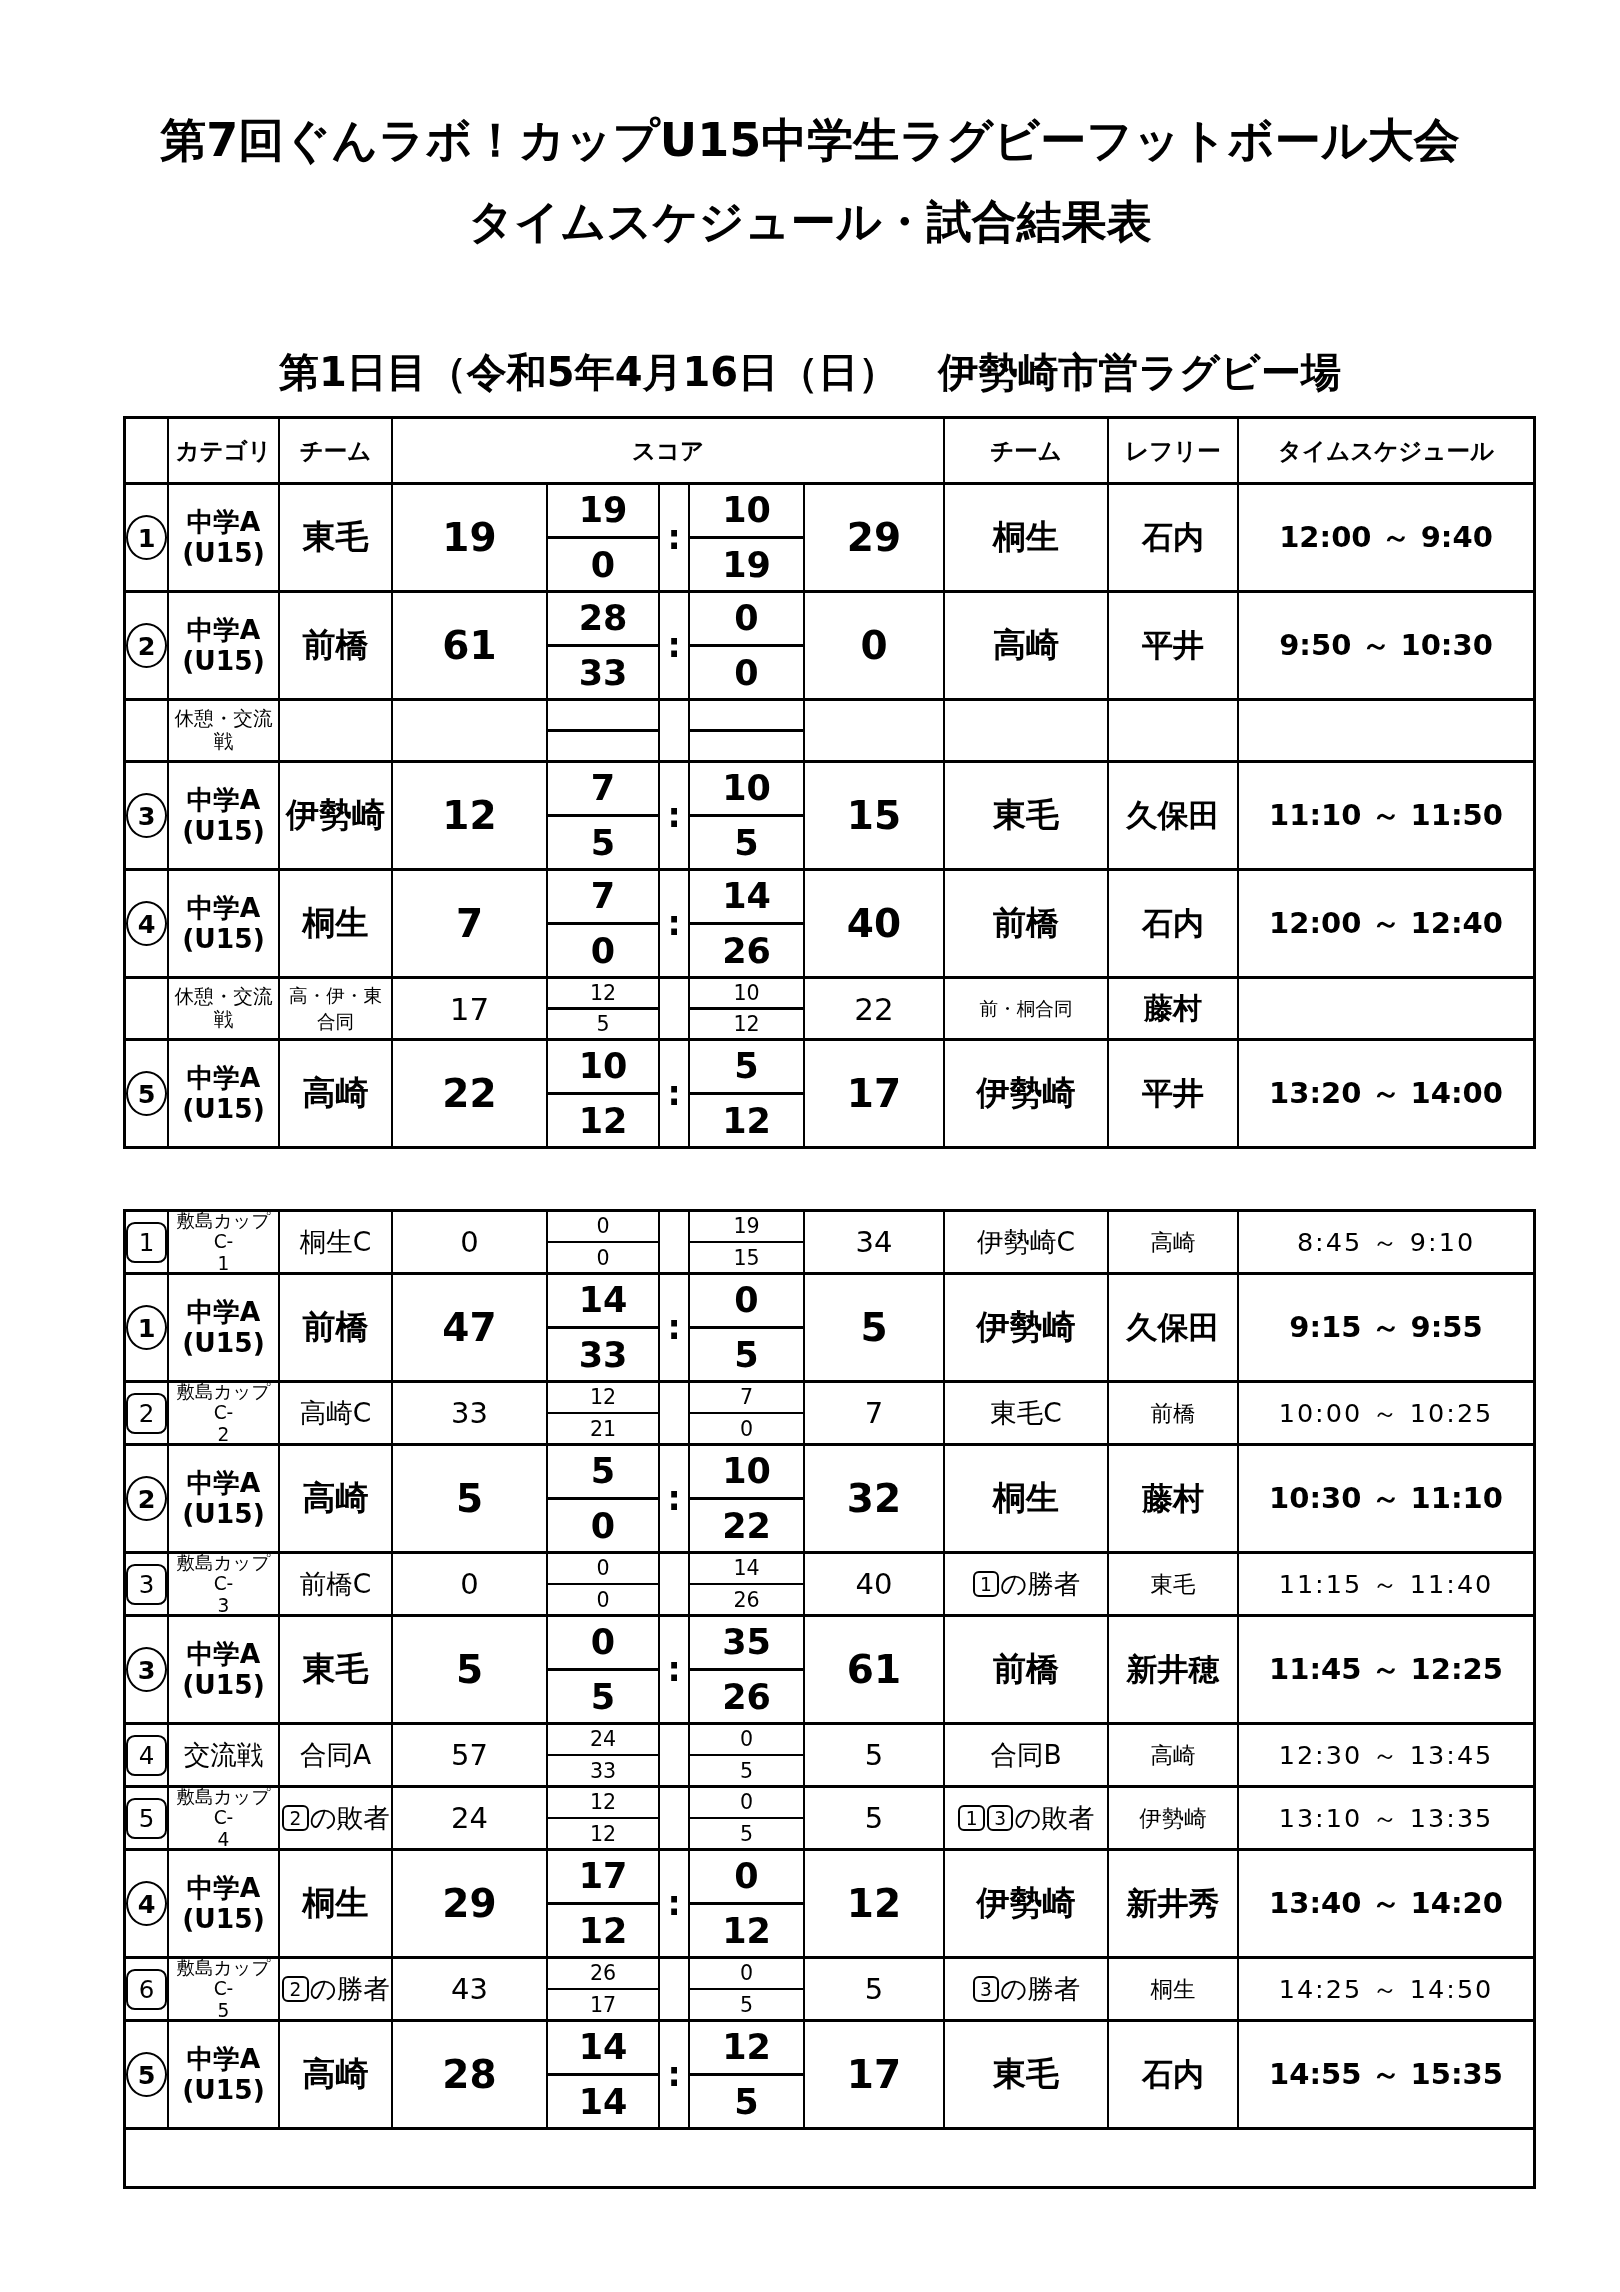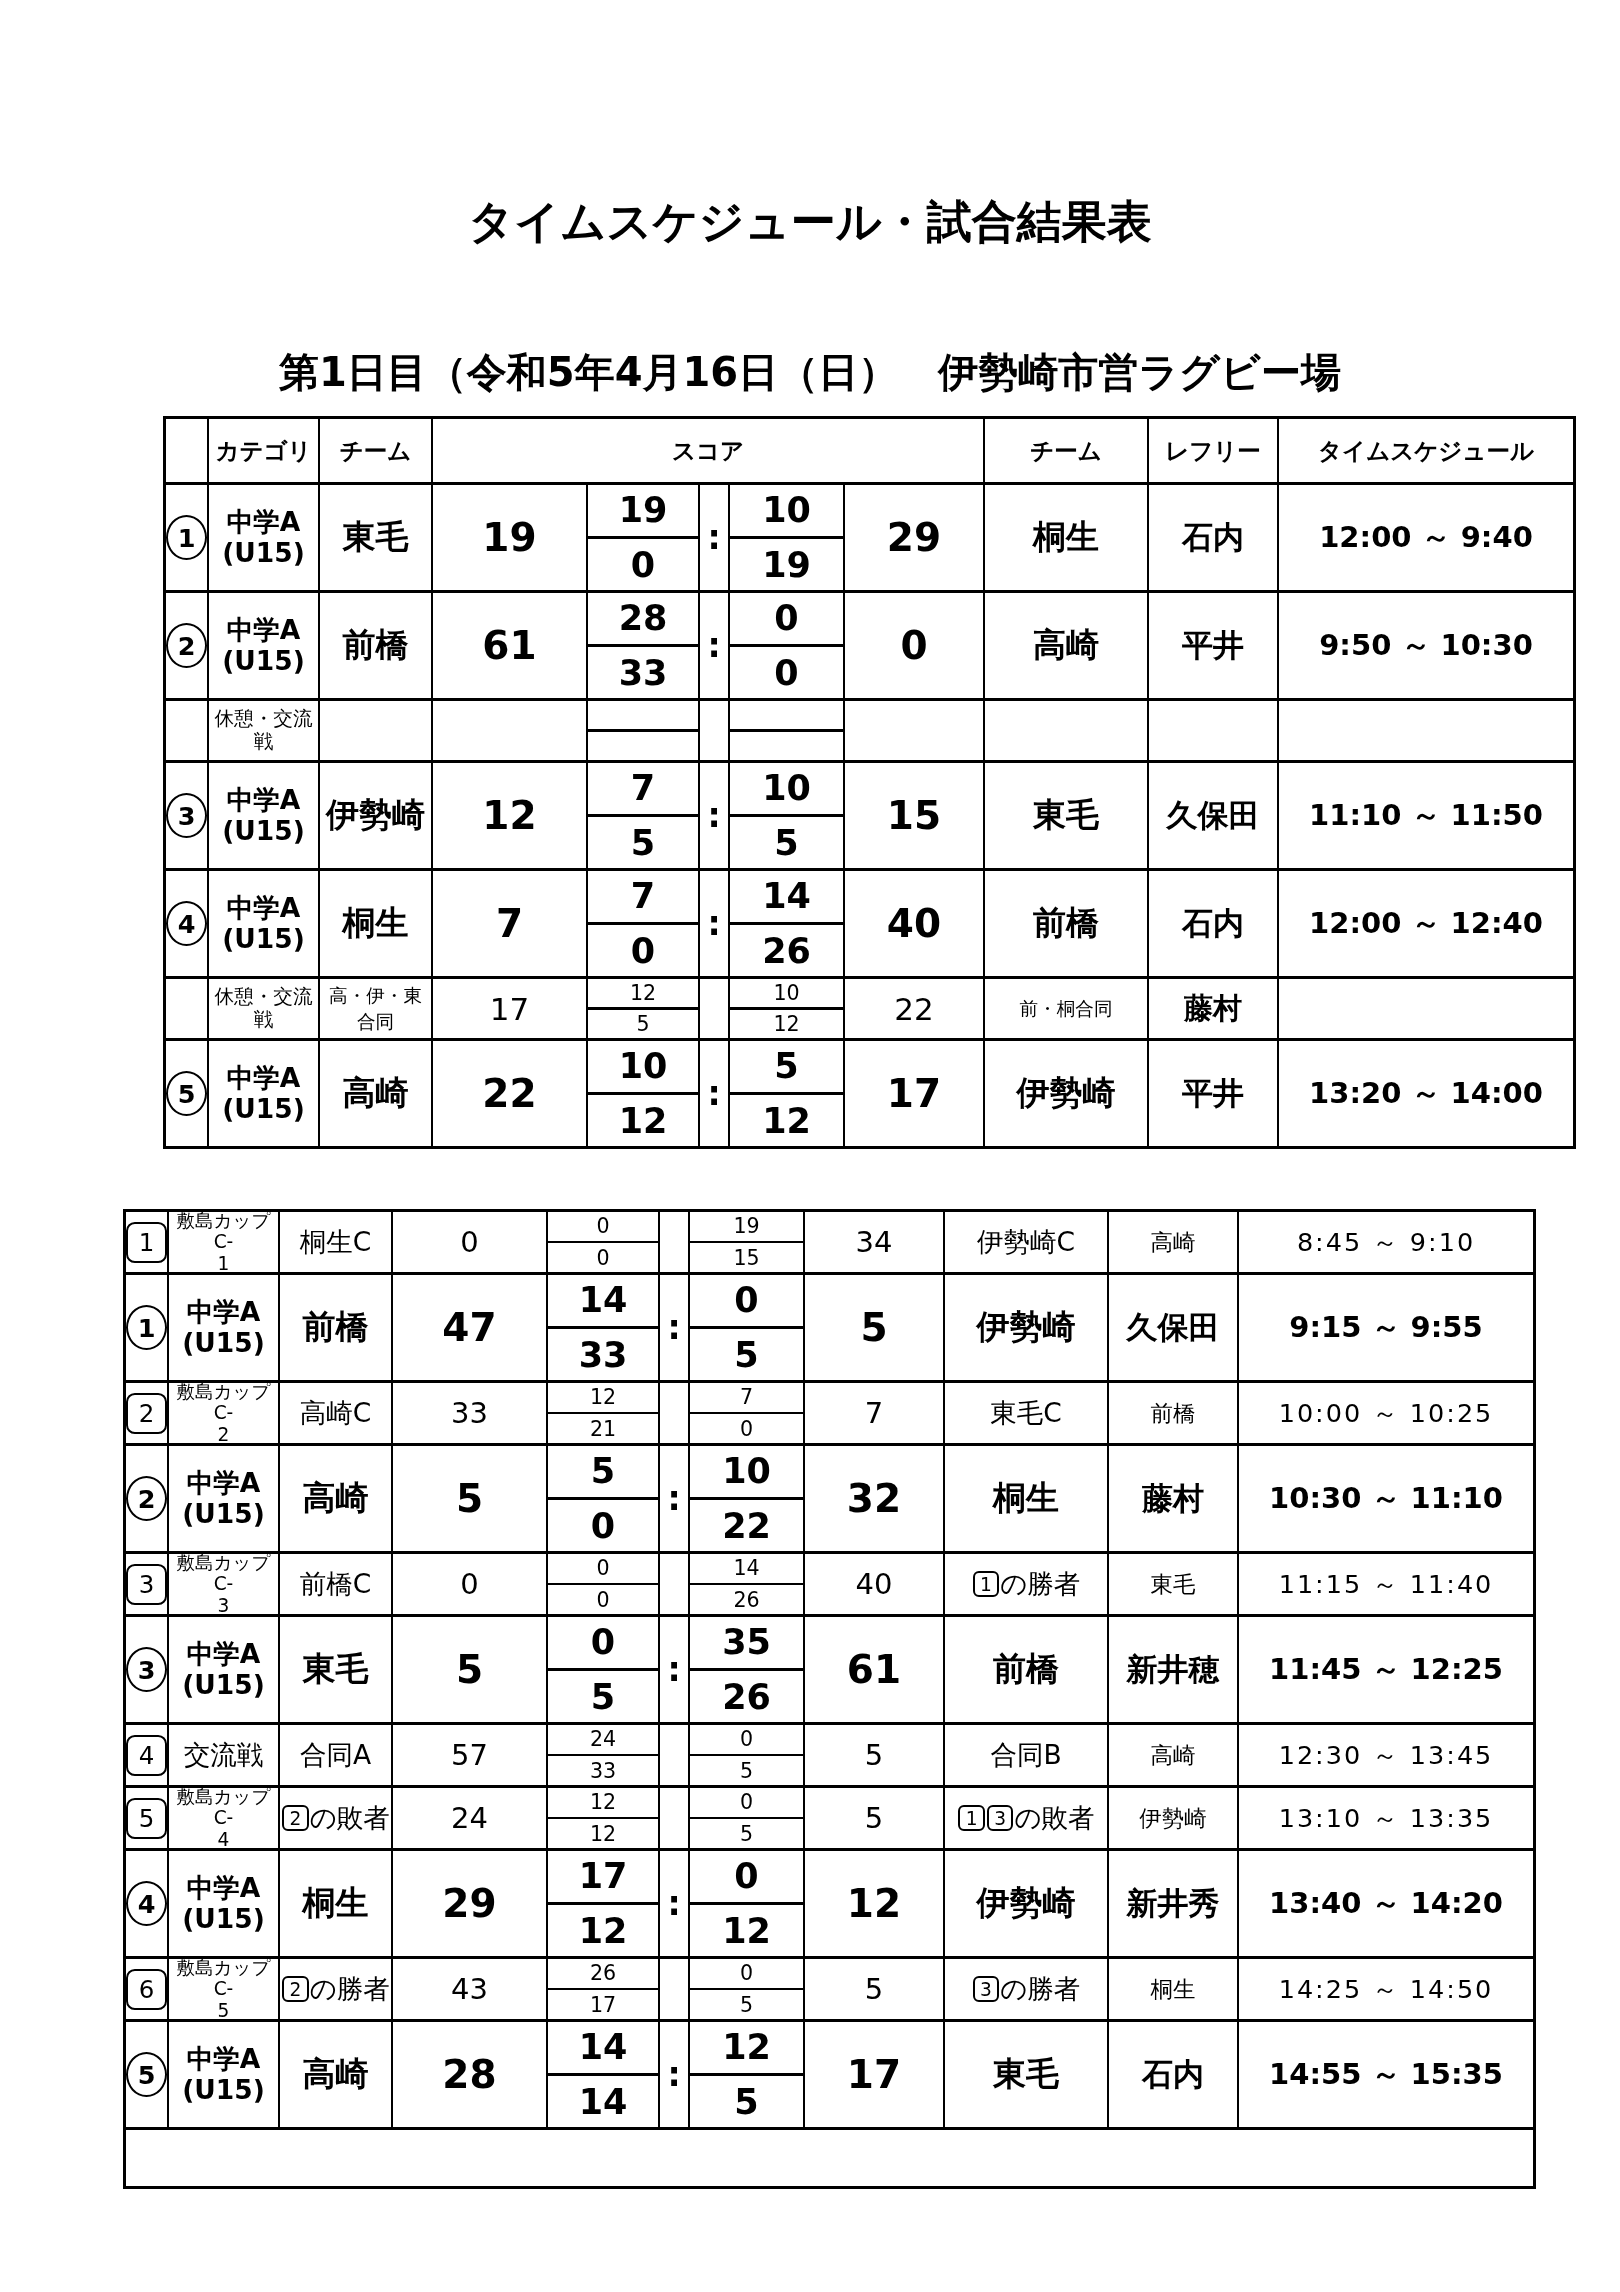--- a/index.html
+++ b/index.html
@@ -7,21 +7,21 @@
         font-family:"DejaVu Sans","Liberation Sans",sans-serif;overflow:hidden;}
   .title1{position:absolute;top:110px;left:0;width:100%;text-align:center;
           font-size:46px;font-weight:700;white-space:nowrap;}
   .title2{position:absolute;top:192px;left:0;width:100%;text-align:center;
           font-size:45px;font-weight:700;}
   .day-heading{position:absolute;left:0;width:100%;text-align:center;
           font-size:40px;font-weight:700;white-space:nowrap;}
   #day1-heading{top:345px;}
   #day2-heading{top:1157px;}
   .tbl{position:absolute;left:123px;width:1407px;border:3.9px solid #000;background:#fff;}
-  #table1{top:416px;margin-left:40px;}
+  #table1{top:416px;}
   #table2{top:1209px;}
   .row{display:grid;grid-template-columns:43px 111px 113px 155px 112px 30px 115px 140px 164px 130px 294px;
        border-bottom:3.9px solid #000;}
   .row:last-child{border-bottom:none;}
   .row.header{height:63px;grid-template-columns:43px 111px 113px 552px 164px 130px 294px;}
   .row.header .c{font-size:23.5px;font-weight:700;}
   .r-bold{height:105px;}
   .r-break{height:59px;}
   .r-cup{height:60px;}
   .r-empty{height:56px;}
@@ -59,20 +59,21 @@
   .nbox{display:inline-flex;align-items:center;justify-content:center;width:41px;height:41px;
         border:2.9px solid #000;border-radius:8.8px;font-size:24.5px;font-weight:400;box-sizing:border-box;}
   .inbox{display:inline-flex;align-items:center;justify-content:center;width:26.5px;height:26.5px;
          border:2px solid #000;border-radius:5.9px;font-size:18.6px;margin:0 1px;box-sizing:border-box;}
   .c.espan{grid-column:1 / -1;border-right:none;}
 </style>
 </head>
 <body>
 
 <div class="page">
+  <div class="title1">第7回ぐんラボ！カップU15中学生ラグビーフットボール大会</div>
   <div class="title2">タイムスケジュール・試合結果表</div>
   <div class="day-heading" id="day1-heading">第1日目（令和5年4月16日（日）　伊勢崎市営ラグビー場</div>
   <div class="tbl" id="table1">
       <div class="row header">
         <div class="c"></div>
         <div class="c">カテゴリ</div>
         <div class="c">チーム</div>
         <div class="c">スコア</div>
         <div class="c">チーム</div>
         <div class="c">レフリー</div>

